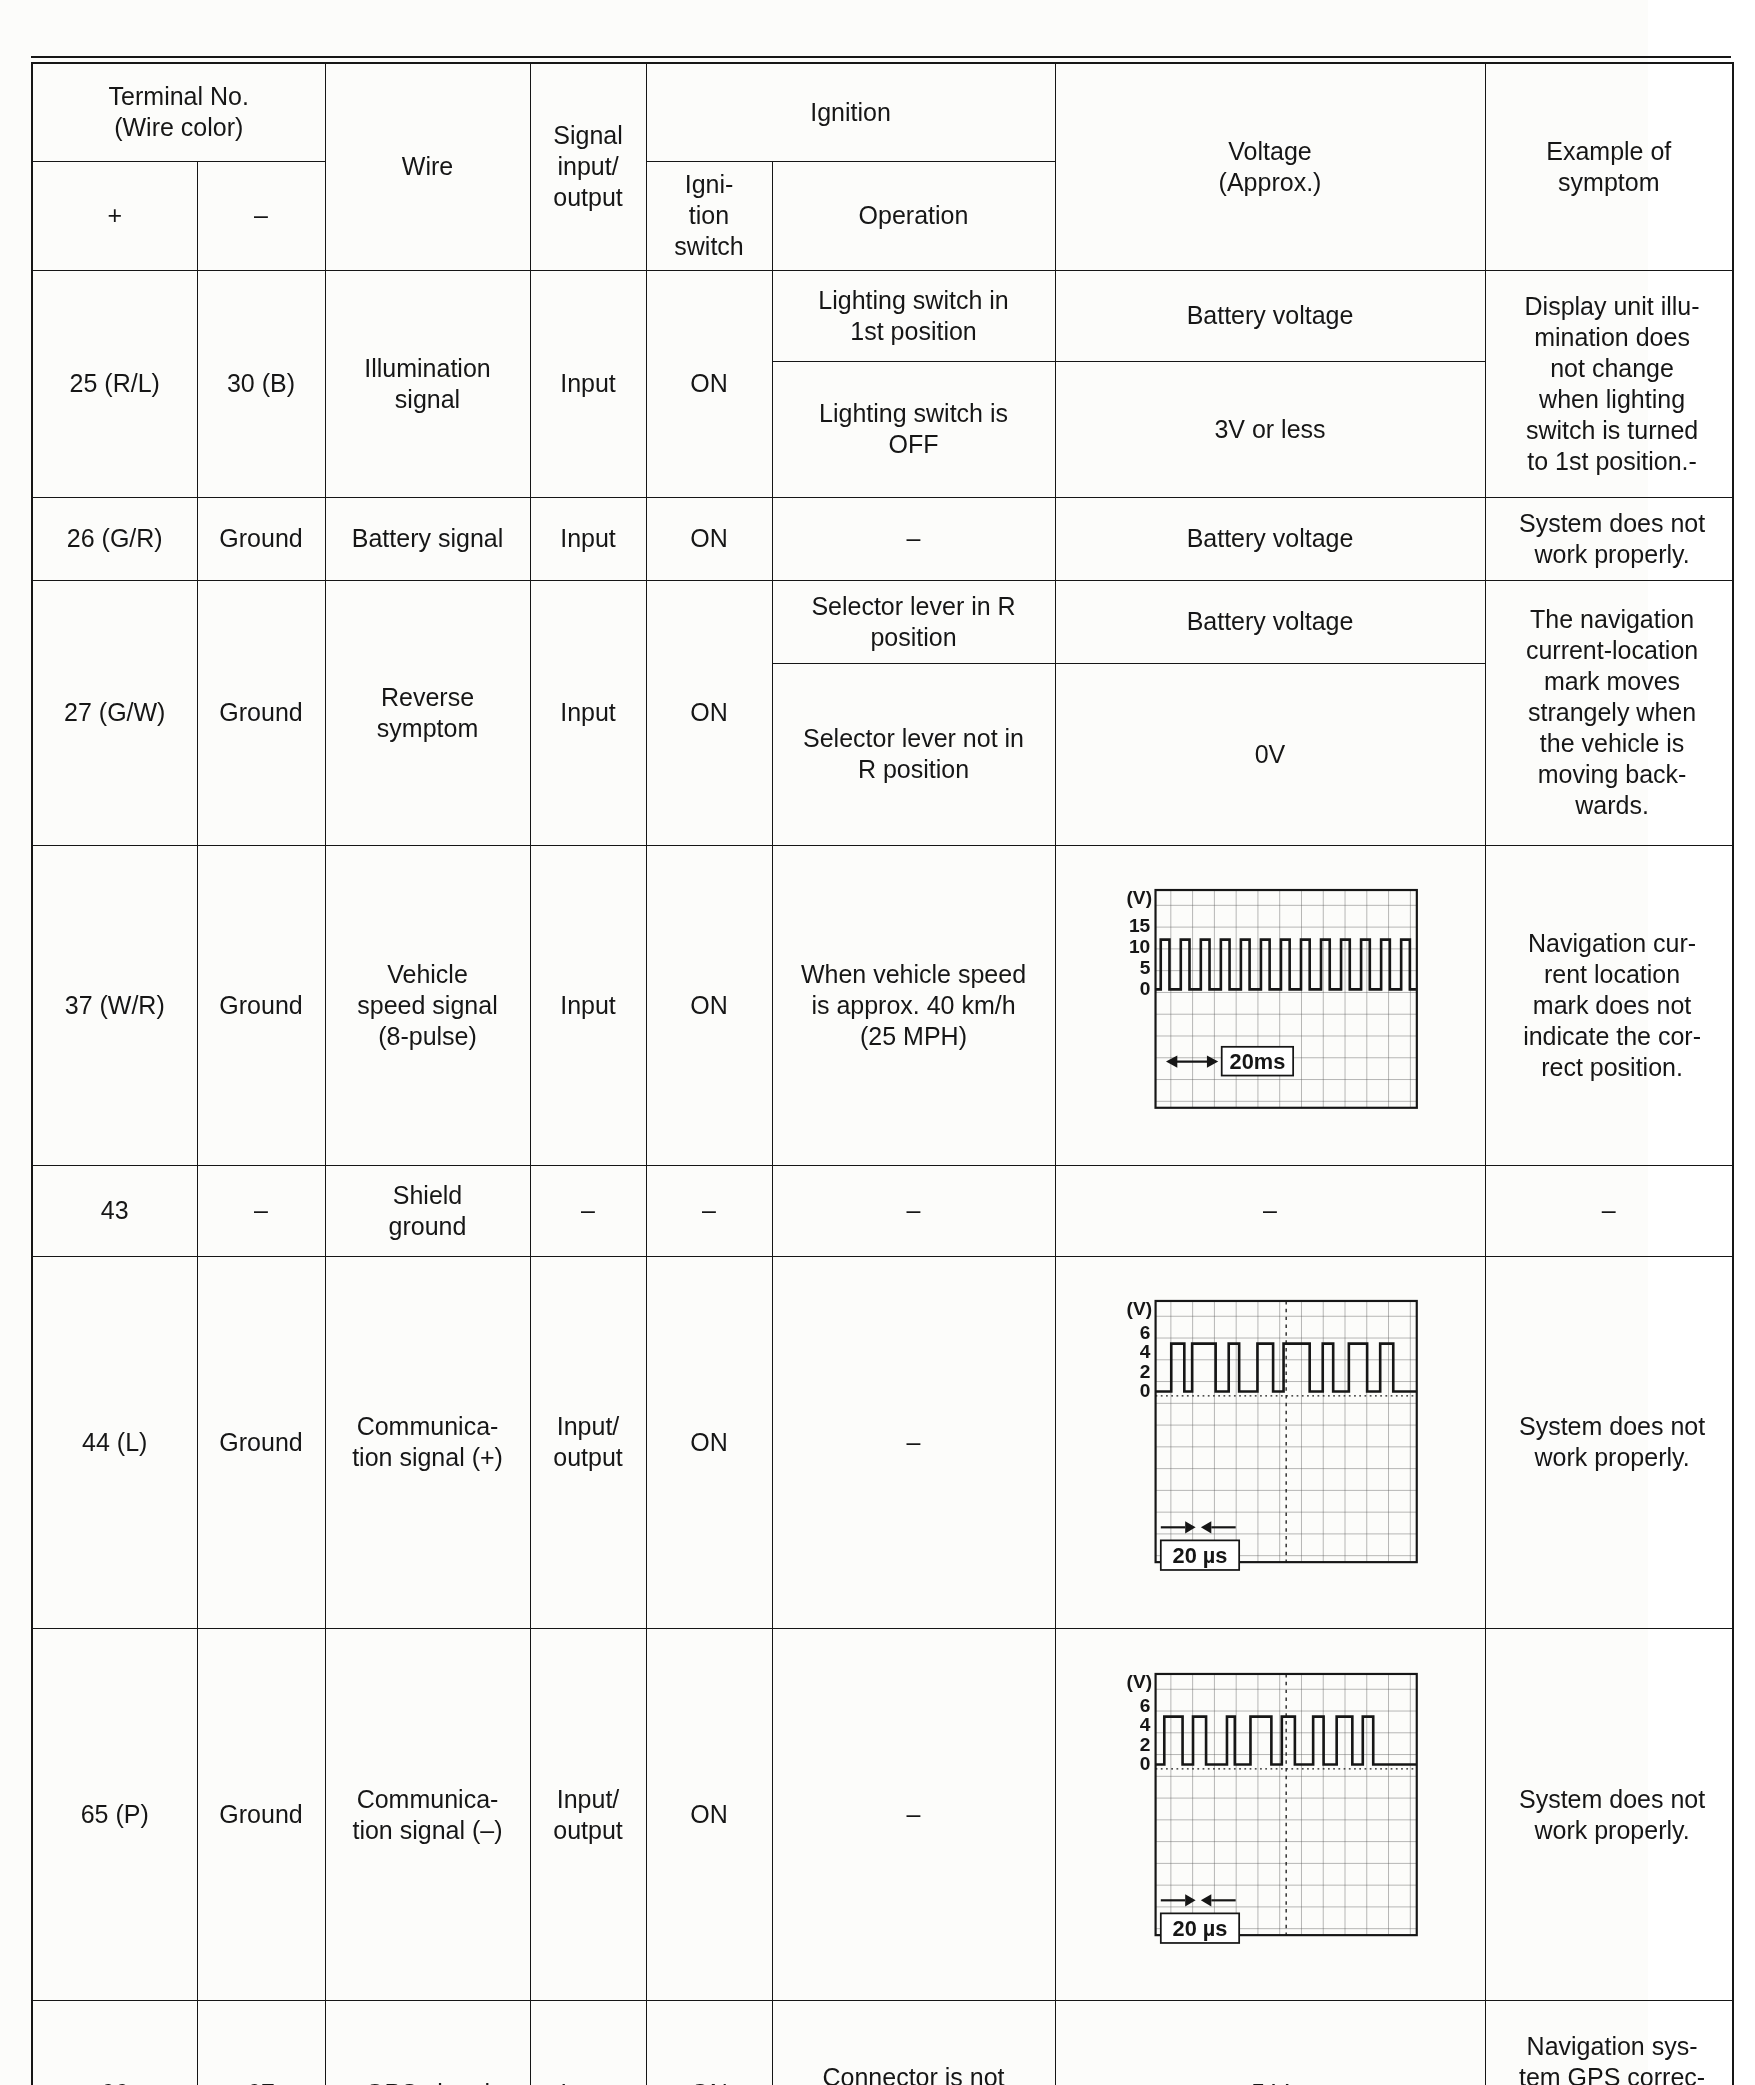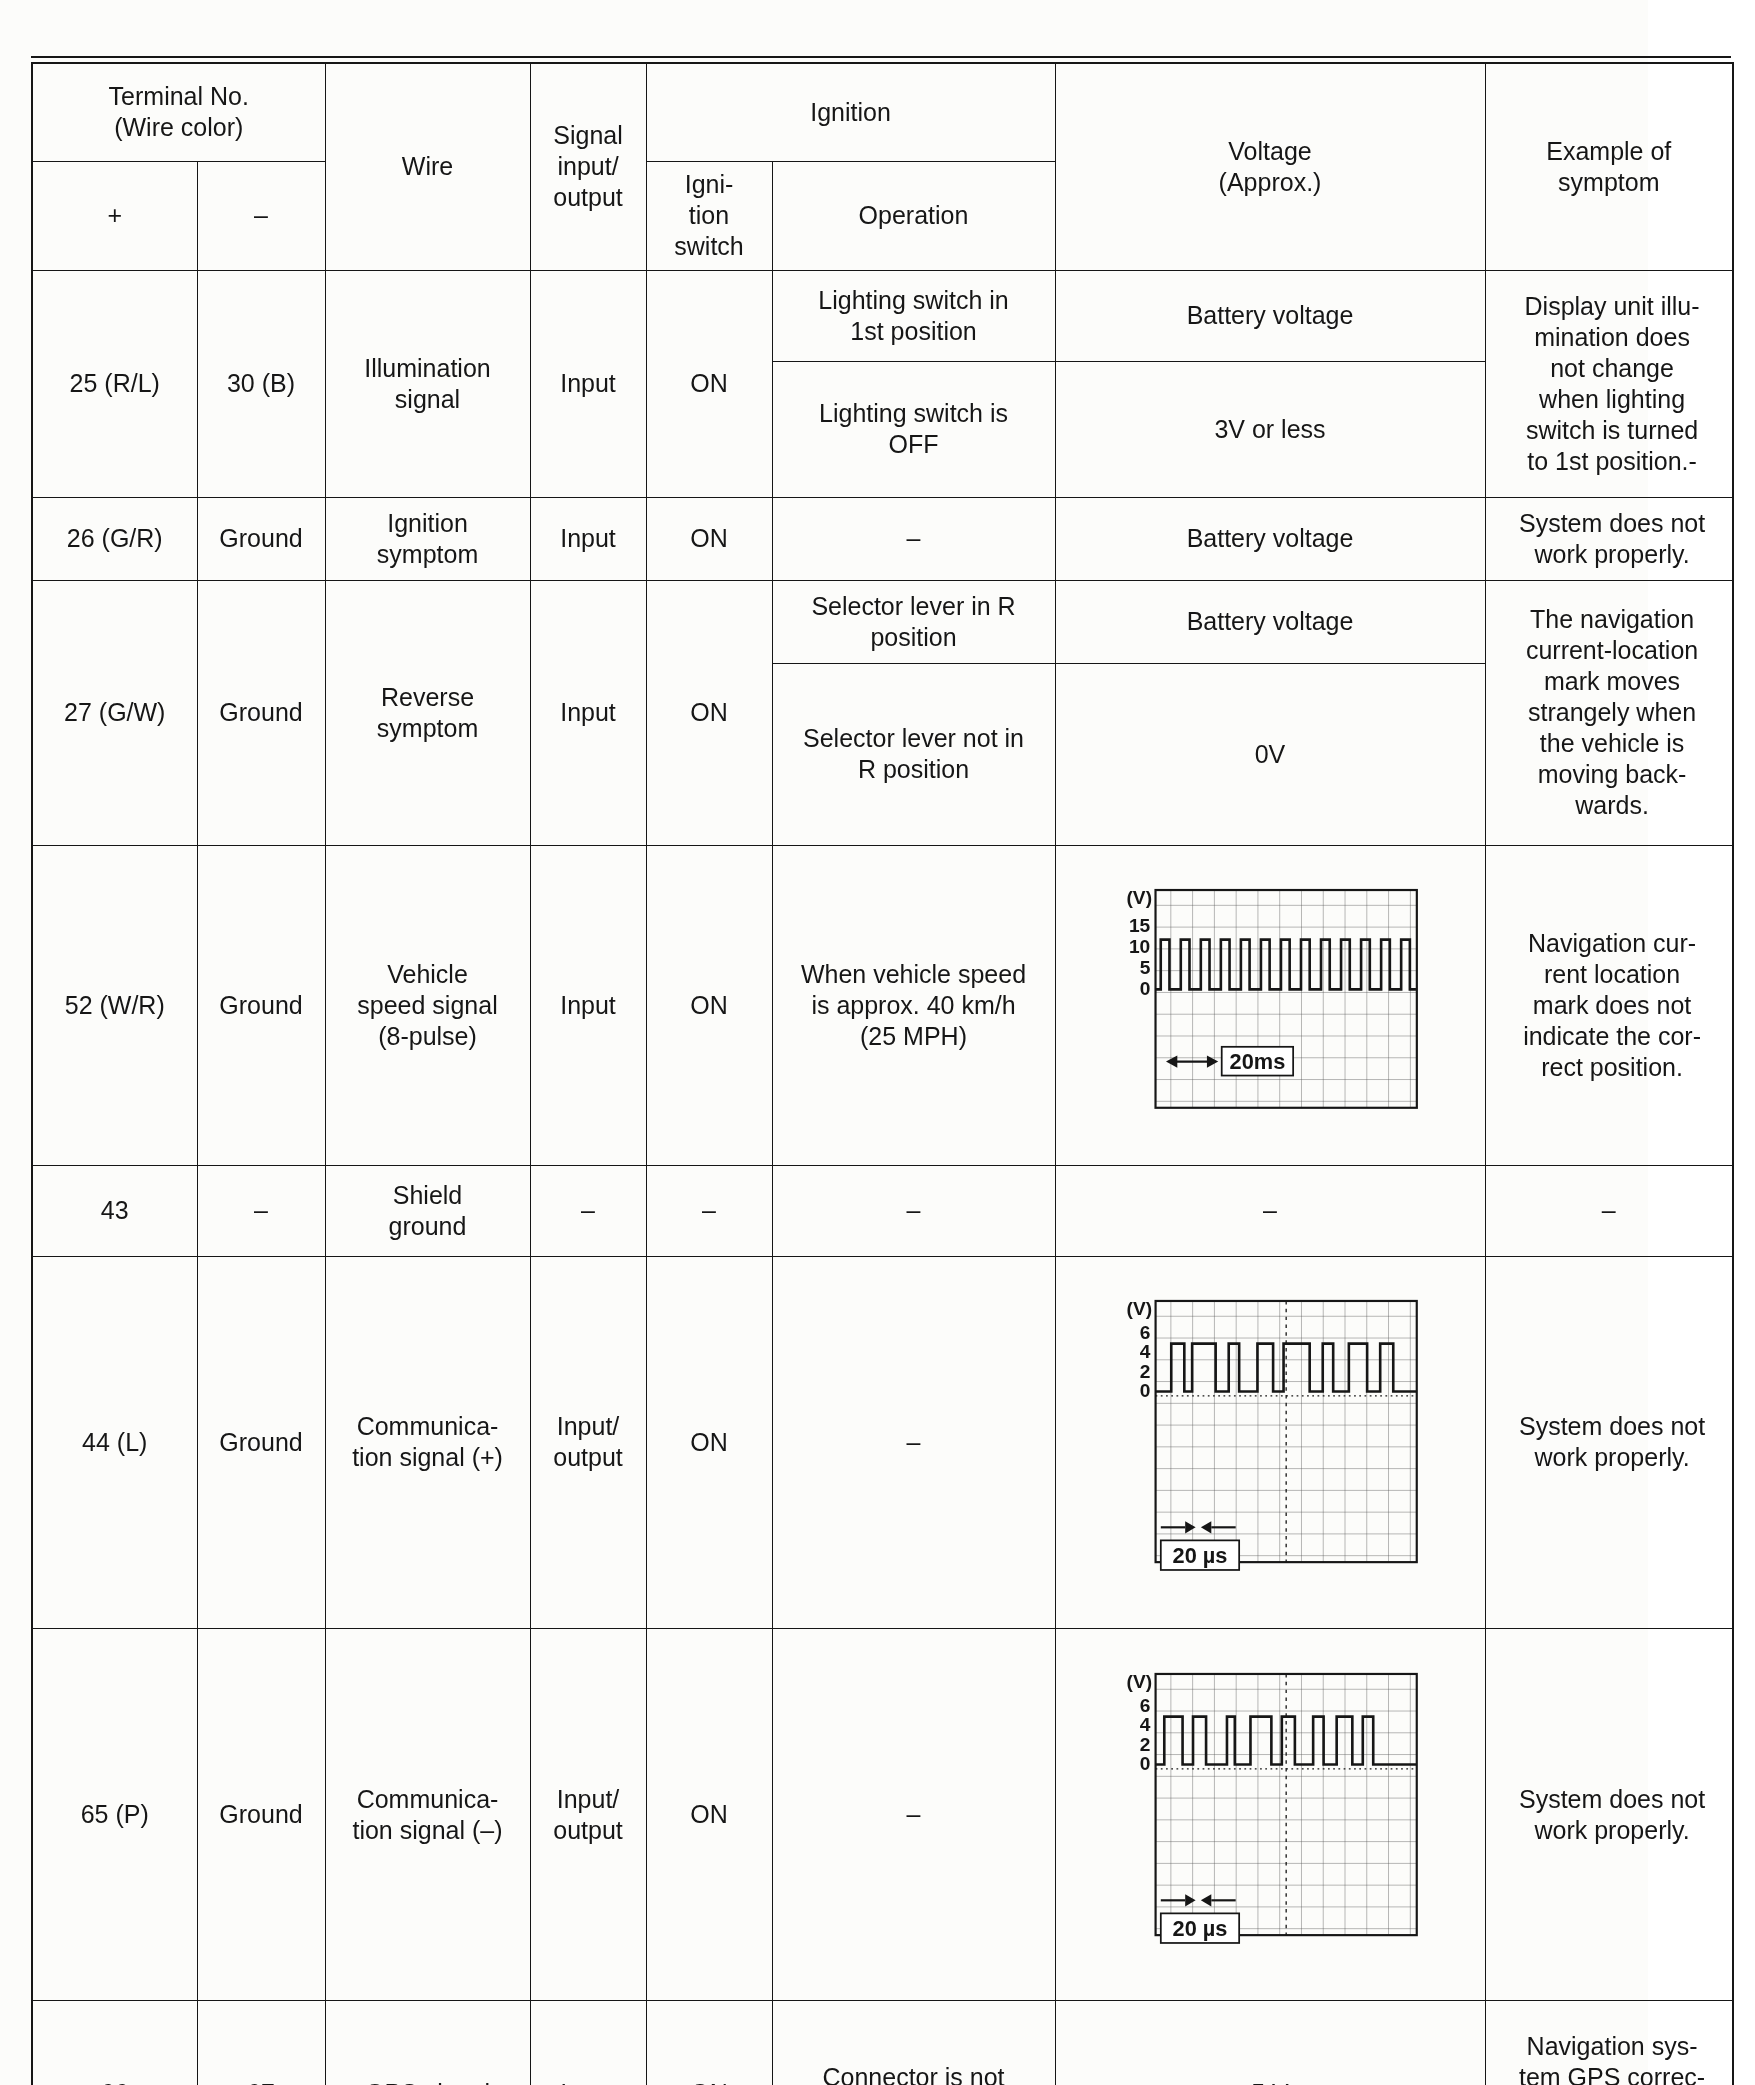--- a/index.html
+++ b/index.html
@@ -110,21 +110,21 @@
       </tr>
       <tr style="height:136px">
         <td>Lighting switch is
 OFF</td>
         <td>3V or less</td>
       </tr>
 
       <tr style="height:83px">
         <td>26 (G/R)</td>
         <td>Ground</td>
-        <td>Ignition symptom</td>
+        <td>Battery signal</td>
         <td>Input</td>
         <td>ON</td>
         <td>–</td>
         <td>Battery voltage</td>
         <td class="symptom">System does not
 work properly.</td>
       </tr>
 
       <tr style="height:83px">
         <td rowspan="2">27 (G/W)</td>
@@ -144,21 +144,21 @@
 moving back-
 wards.</td>
       </tr>
       <tr style="height:182px">
         <td>Selector lever not in
 R position</td>
         <td>0V</td>
       </tr>
 
       <tr style="height:289px">
-        <td>52 (W/R)</td>
+        <td>37 (W/R)</td>
         <td>Ground</td>
         <td>Vehicle
 speed signal
 (8-pulse)</td>
         <td>Input</td>
         <td>ON</td>
         <td>When vehicle speed
 is approx. 40 km/h
 (25 MPH)</td>
         <td class="wave-cell">

